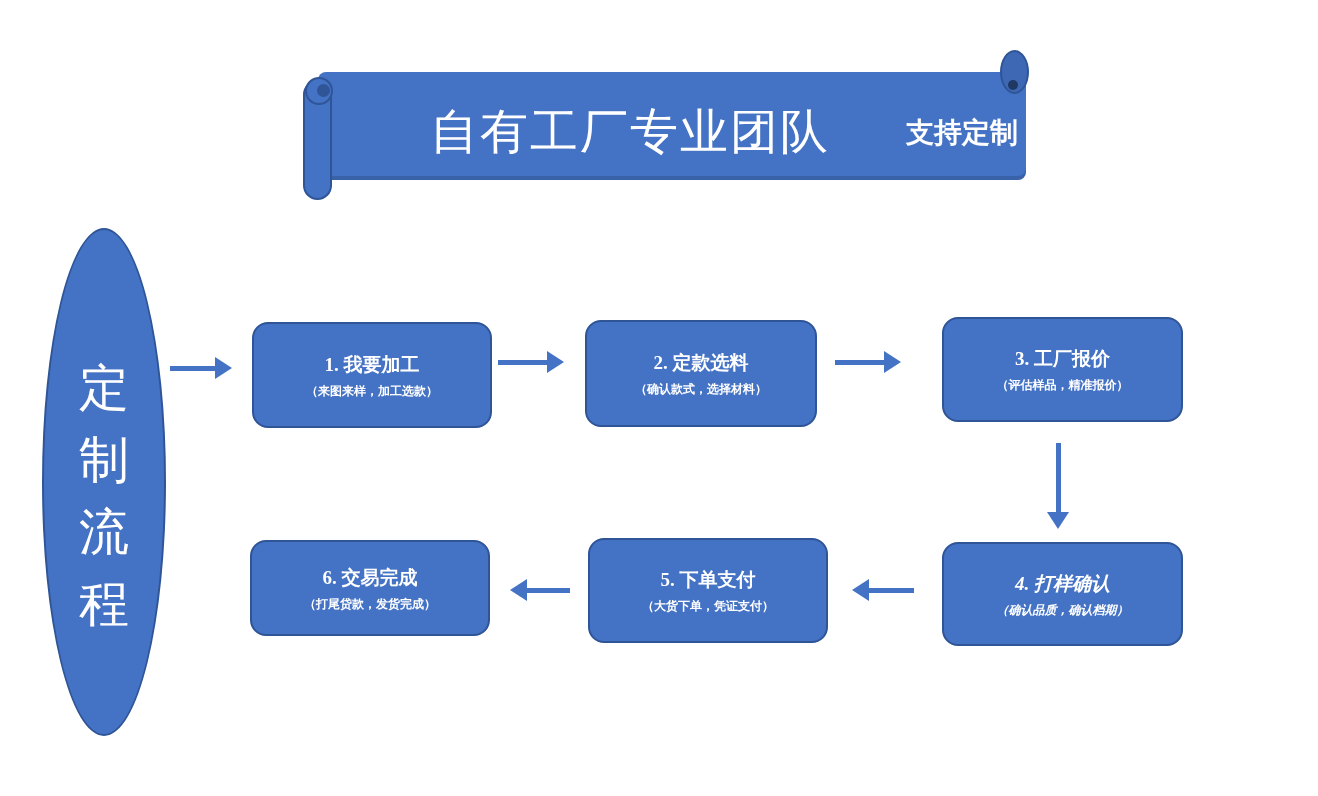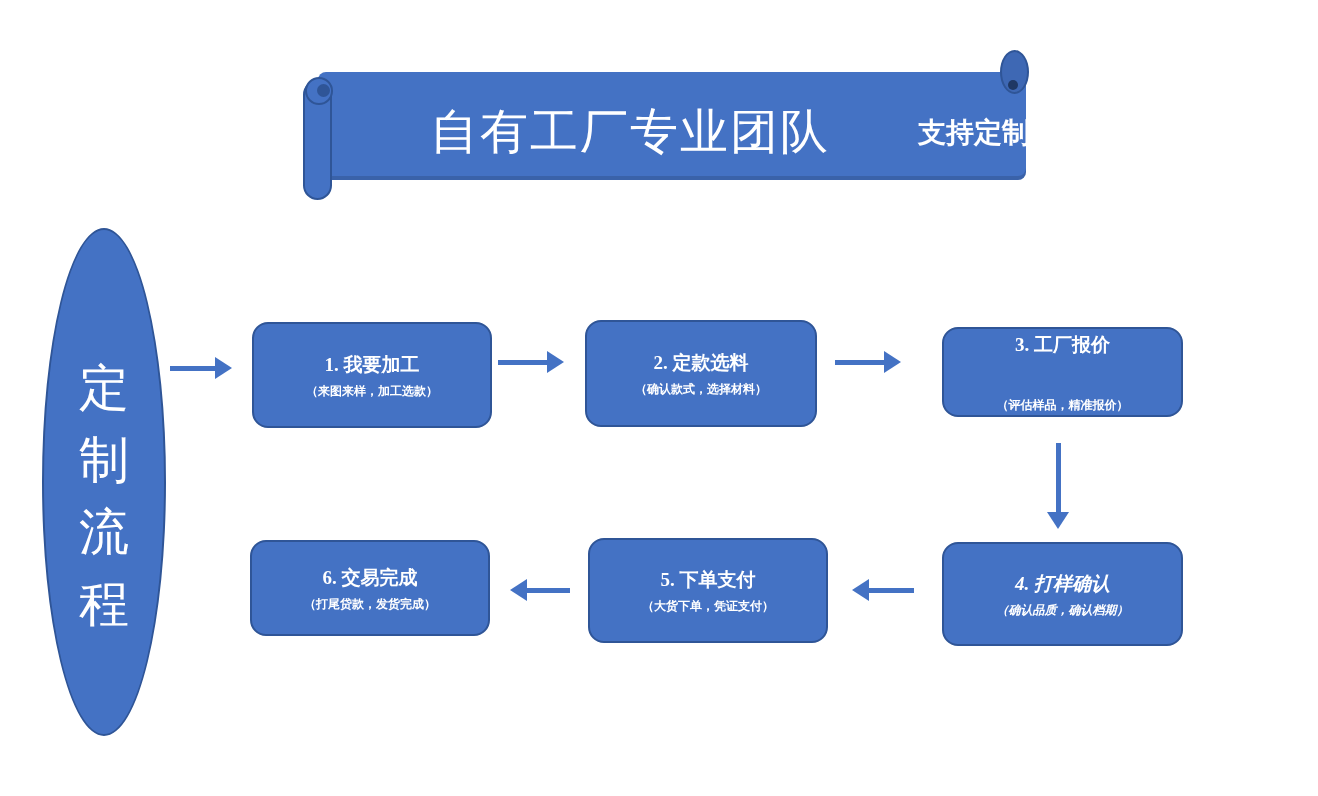--- a/index.html
+++ b/index.html
@@ -77,21 +77,20 @@
     color: var(--text);
     white-space: nowrap;
   }
   .banner-subtitle {
     position: absolute;
     left: 906px; top: 114px;
     font-size: 28px;
     font-weight: bold;
     color: var(--text);
     white-space: nowrap;
-    margin-left: 12px;
   }
 
   
   .side-ellipse {
     position: absolute;
     left: 42px; top: 228px;
     width: 124px; height: 508px;
     background: var(--fill);
     border: 2px solid var(--border);
     border-radius: 50%;
@@ -185,21 +184,21 @@
   </div>
 
   <div class="step" style="left:252px; top:322px; width:240px; height:106px;">
     <div class="step-title">1. 我要加工</div>
     <div class="step-subtitle">（来图来样，加工选款）</div>
   </div>
   <div class="step" style="left:585px; top:320px; width:232px; height:107px;">
     <div class="step-title">2. 定款选料</div>
     <div class="step-subtitle">（确认款式，选择材料）</div>
   </div>
-  <div class="step" style="left:942px; top:327px; width:241px; height:90px;justify-content:space-between;">
+  <div class="step" style="left:942px; top:317px; width:241px; height:105px;">
     <div class="step-title">3. 工厂报价</div>
     <div class="step-subtitle">（评估样品，精准报价）</div>
   </div>
   <div class="step" style="left:942px; top:542px; width:241px; height:104px;font-style:italic;">
     <div class="step-title">4. 打样确认</div>
     <div class="step-subtitle">（确认品质，确认档期）</div>
   </div>
   <div class="step" style="left:588px; top:538px; width:240px; height:105px;">
     <div class="step-title">5. 下单支付</div>
     <div class="step-subtitle">（大货下单，凭证支付）</div>

